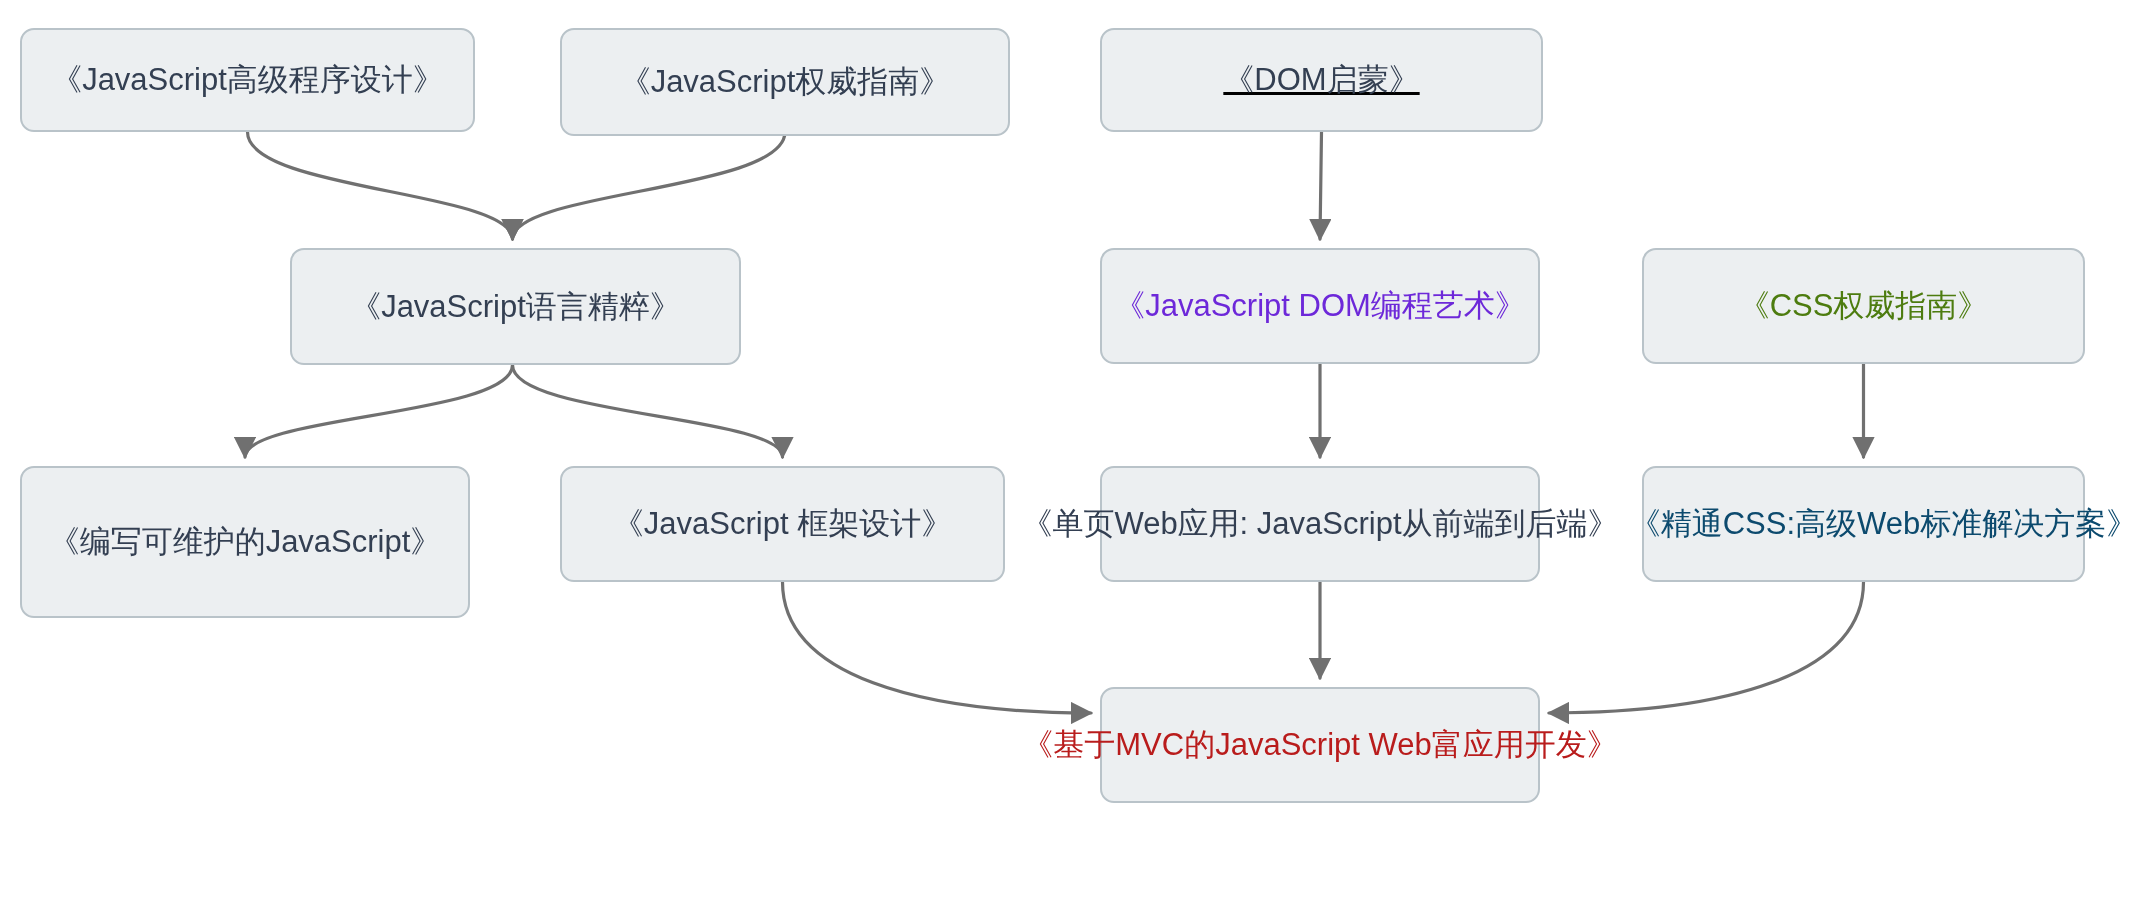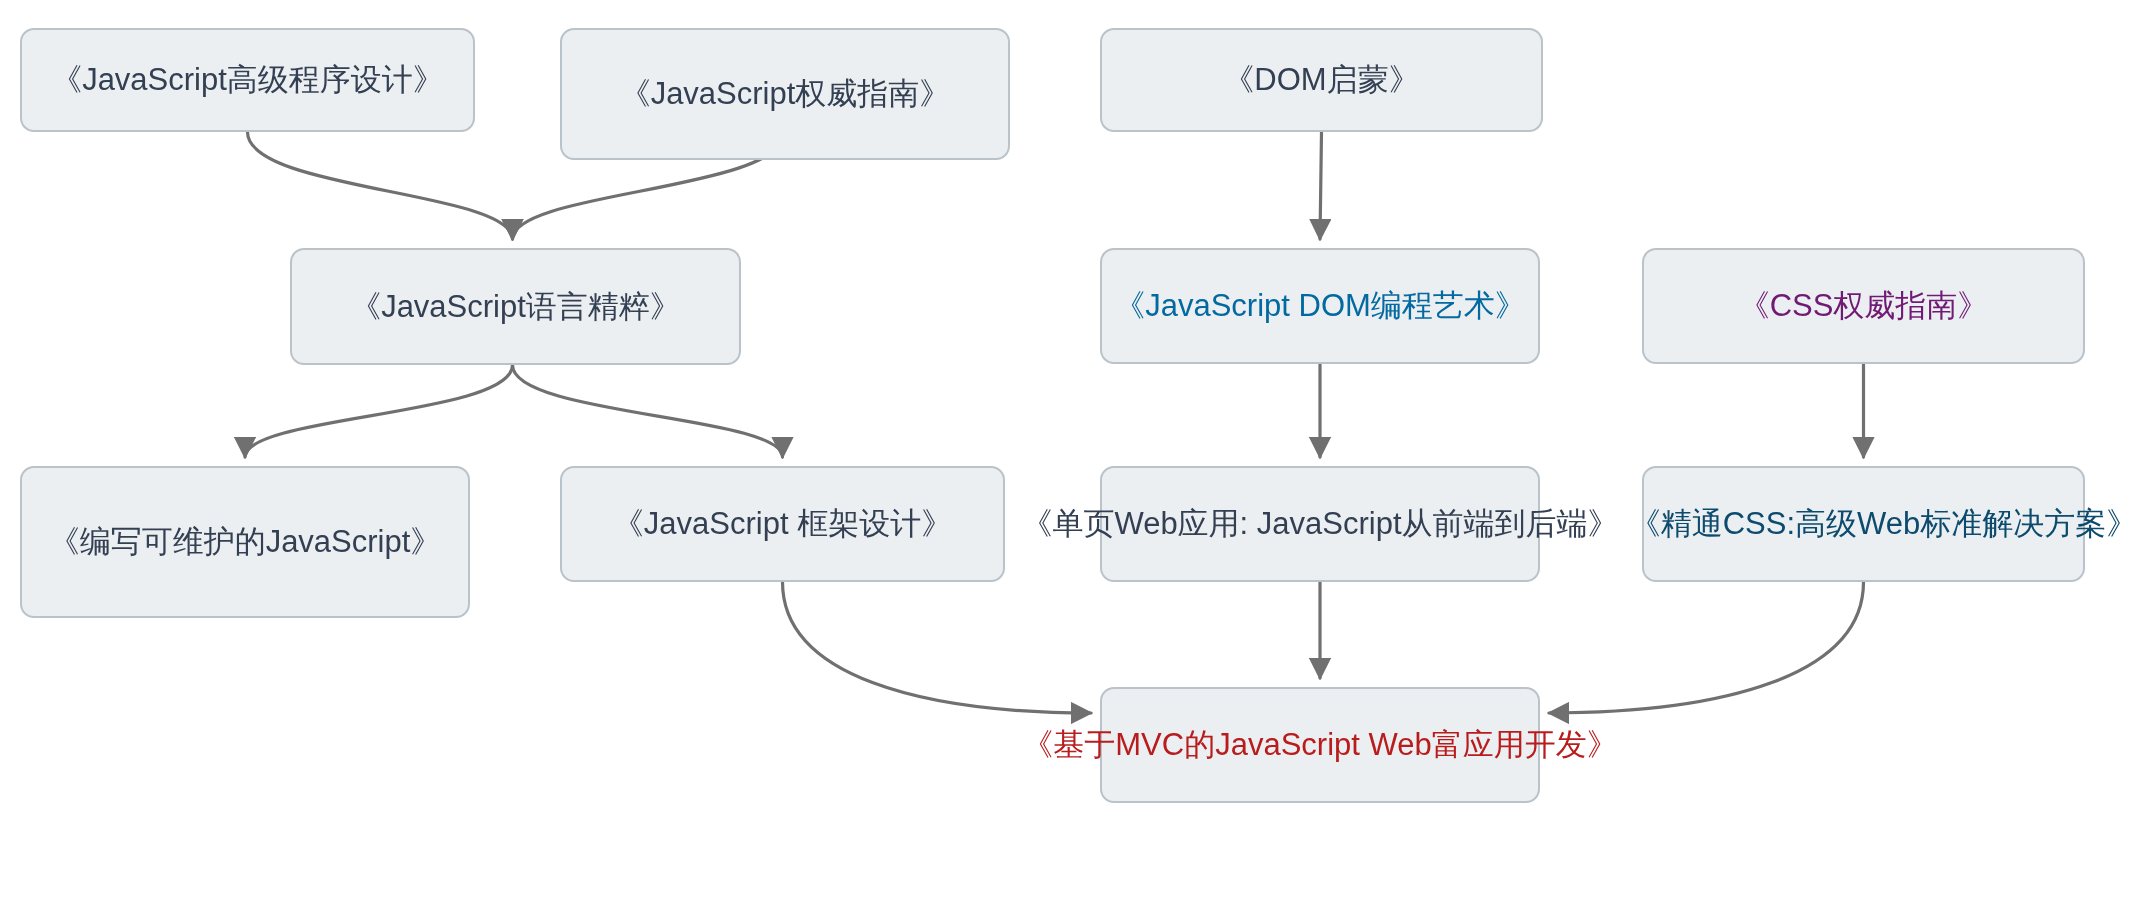--- a/index.html
+++ b/index.html
@@ -66,34 +66,34 @@
         <path d="M 782.5 582 C 782.5 676.3199999999999, 921.325 713, 1091 713"></path>
         <path d="M 1320 582 L 1320 678"></path>
         <path d="M 1863.5 582 C 1863.5 676.3199999999999, 1721.975 713, 1549 713"></path>
       </g>
   </svg>
 
   <div id="nodes-group">
       <div class="node" style="left: 20px; top: 28px; width: 455px; height: 104px; background: rgb(236, 239, 241); border-color: rgb(185, 195, 201);">
         <span class="node-label" style="color: rgb(51, 63, 82);">《JavaScript高级程序设计》</span>
       </div>
-      <div class="node" style="left: 560px; top: 28px; width: 450px; height: 132px; background: rgb(236, 239, 241); border-color: rgb(185, 195, 201);">
+      <div class="node" style="left: 560px; top: 28px; width: 450px; height: 108px; background: rgb(236, 239, 241); border-color: rgb(185, 195, 201);">
         <span class="node-label" style="color: rgb(51, 63, 82);">《JavaScript权威指南》</span>
       </div>
-      <div class="node" style="left: 1100px; top: 28px; width: 443px; height: 104px; background: rgb(236, 239, 241); border-color: rgb(185, 195, 201);">
+      <div class="node" style="left: 1100px; top: 28px; width: 443px; height: 104px; background: rgb(236, 239, 241); border-color: rgb(185, 195, 201); text-decoration: underline;">
         <span class="node-label" style="color: rgb(51, 63, 82);">《DOM启蒙》</span>
       </div>
       <div class="node" style="left: 290px; top: 248px; width: 451px; height: 117px; background: rgb(236, 239, 241); border-color: rgb(185, 195, 201);">
         <span class="node-label" style="color: rgb(51, 63, 82);">《JavaScript语言精粹》</span>
       </div>
       <div class="node" style="left: 1100px; top: 248px; width: 440px; height: 116px; background: rgb(236, 239, 241); border-color: rgb(185, 195, 201);">
-        <span class="node-label" style="color: #0369a1;">《JavaScript DOM编程艺术》</span>
+        <span class="node-label" style="color: #6d28d9;">《JavaScript DOM编程艺术》</span>
       </div>
       <div class="node" style="left: 1642px; top: 248px; width: 443px; height: 116px; background: rgb(236, 239, 241); border-color: rgb(185, 195, 201);">
-        <span class="node-label" style="color: #701a75;">《CSS权威指南》</span>
+        <span class="node-label" style="color: #4d7c0f;">《CSS权威指南》</span>
       </div>
       <div class="node" style="left: 20px; top: 466px; width: 450px; height: 152px; background: rgb(236, 239, 241); border-color: rgb(185, 195, 201);">
         <span class="node-label" style="color: rgb(51, 63, 82);">《编写可维护的JavaScript》</span>
       </div>
       <div class="node" style="left: 560px; top: 466px; width: 445px; height: 116px; background: rgb(236, 239, 241); border-color: rgb(185, 195, 201);">
         <span class="node-label" style="color: rgb(51, 63, 82);">《JavaScript 框架设计》</span>
       </div>
       <div class="node" style="left: 1100px; top: 466px; width: 440px; height: 116px; background: rgb(236, 239, 241); border-color: rgb(185, 195, 201);">
         <span class="node-label" style="color: rgb(51, 63, 82);">《单页Web应用: JavaScript从前端到后端》</span>
       </div>

